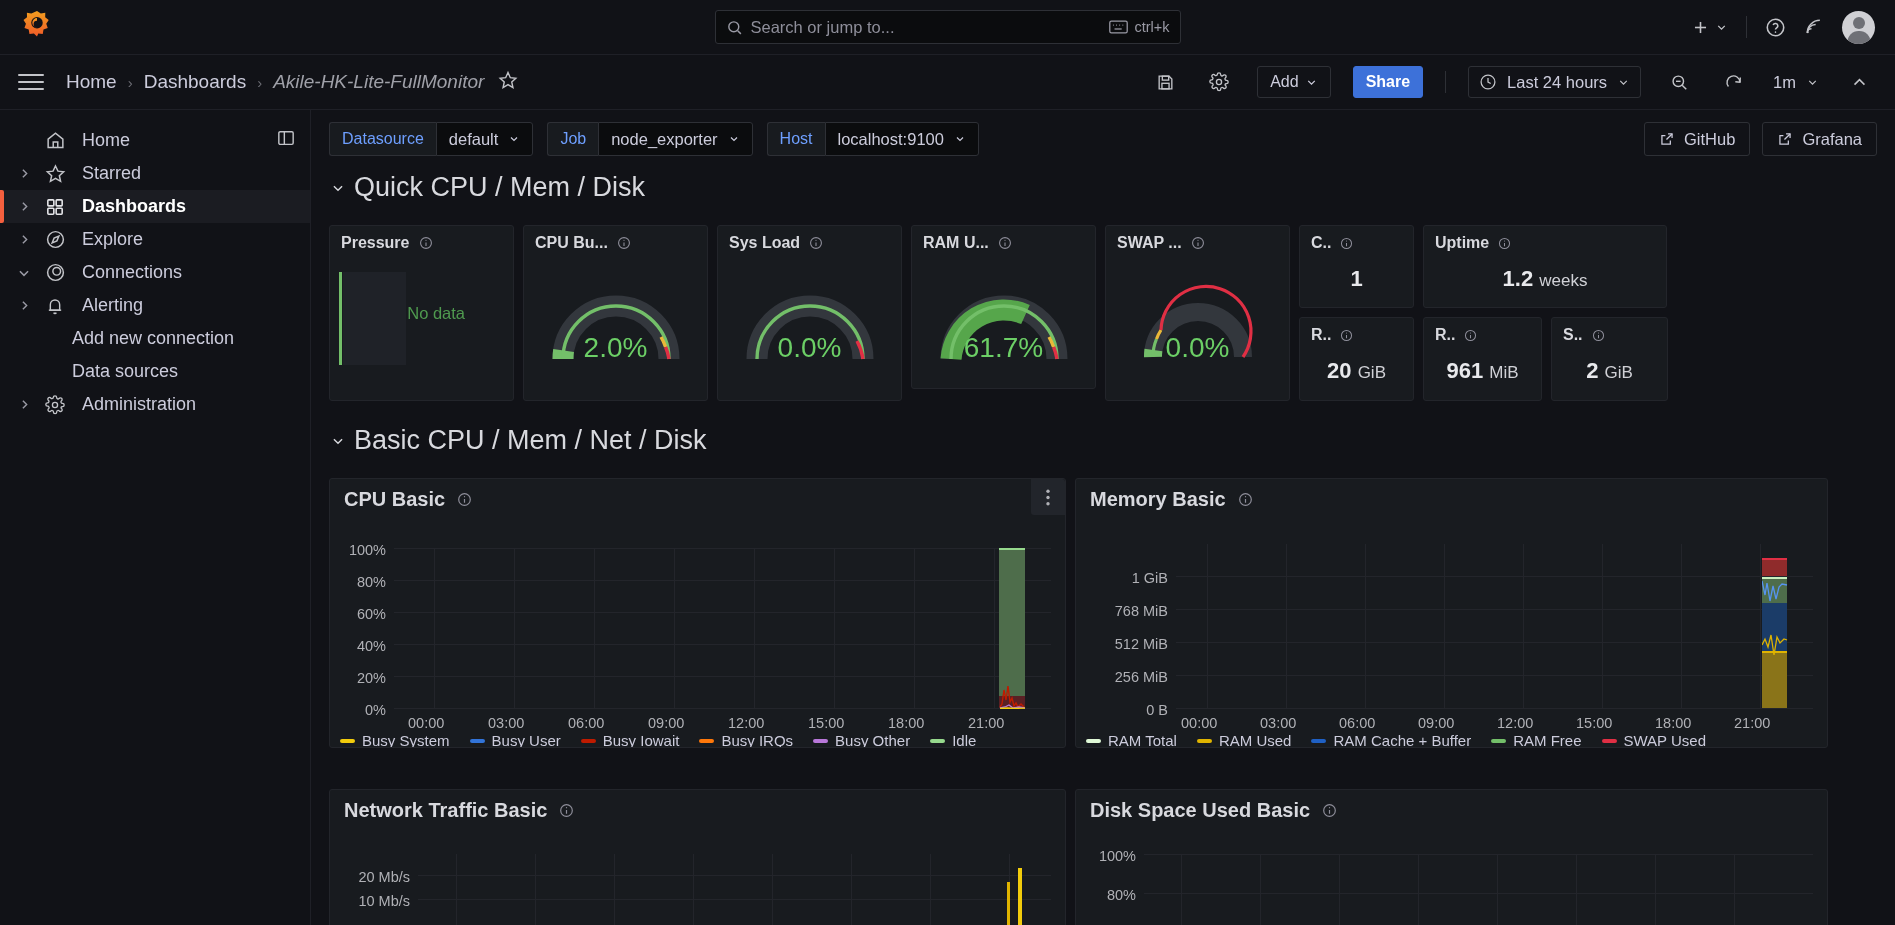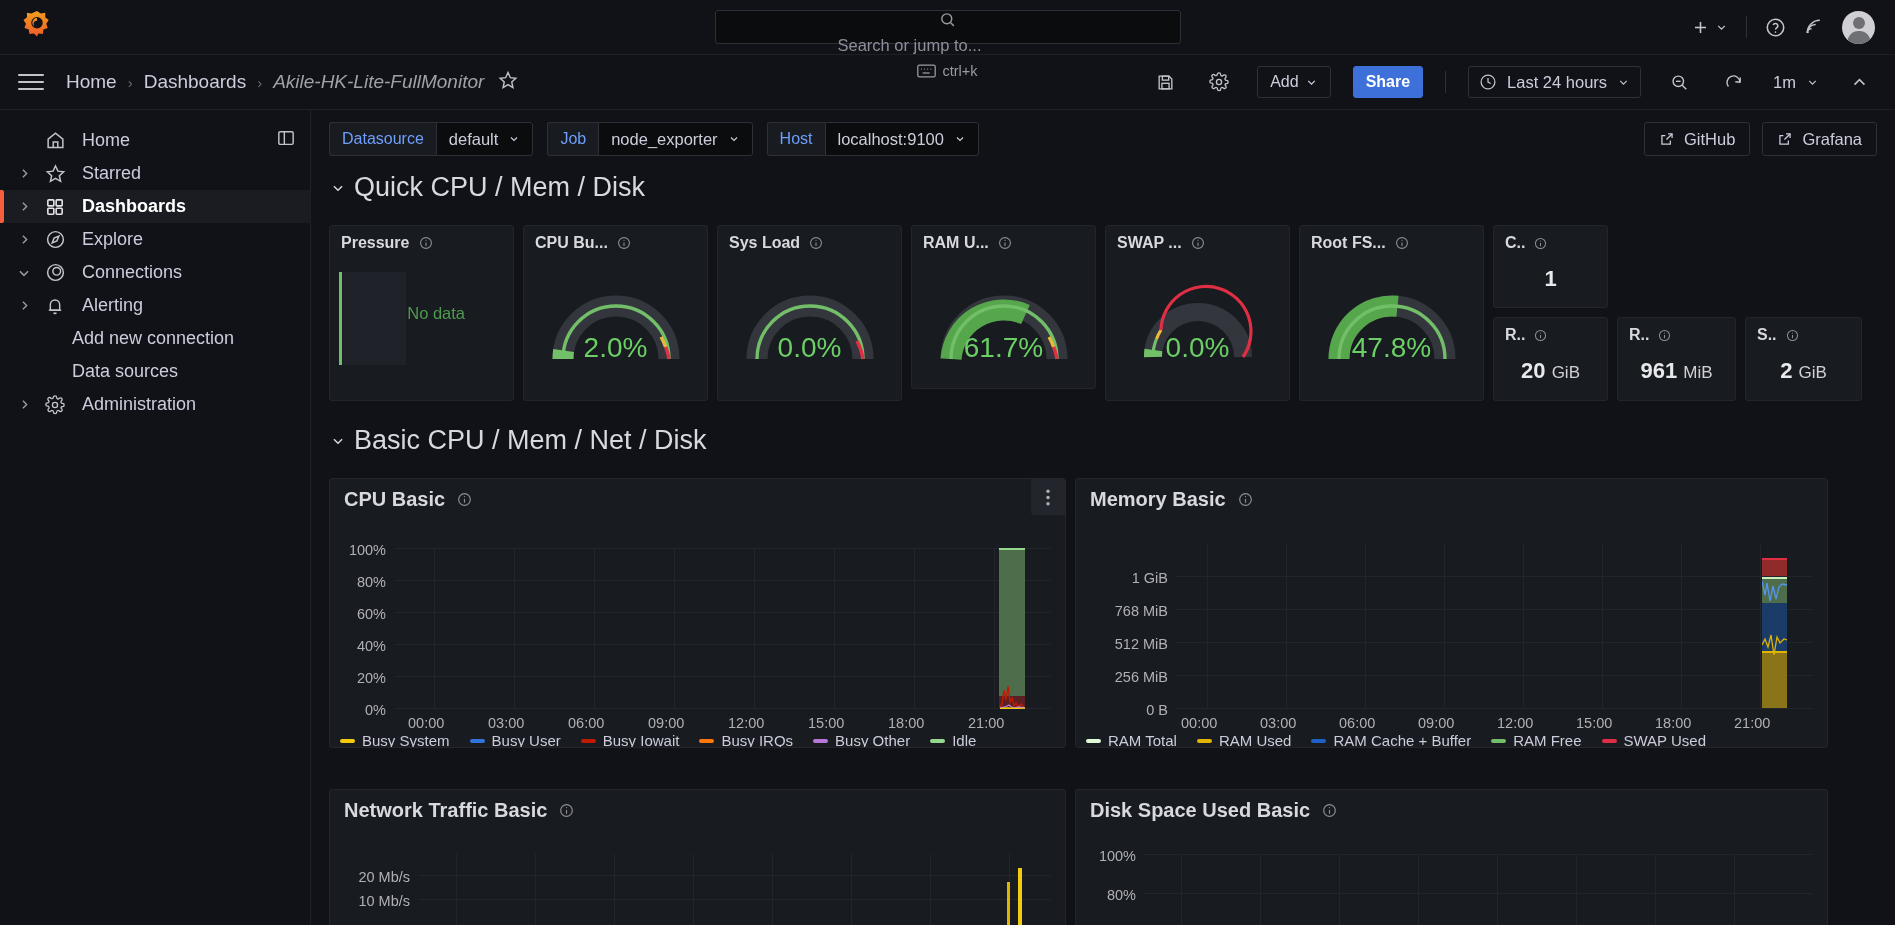--- a/index.html
+++ b/index.html
@@ -15,21 +15,21 @@
     height: 55px; background: #111217;
     display: flex; align-items: center;
     position: relative;
     border-bottom: 1px solid #1f2027;
   }
   .grafana-logo { margin-left: 20px; width: 34px; height: 34px; }
   .search-wrap {
     position: absolute; left: 50%; transform: translateX(-50%);
     width: 466px; height: 34px;
     background: #0b0c0e; border: 1px solid #2e3036; border-radius: 3px;
-    display: flex; align-items: center; padding: 0 10px; gap: 8px; flex-direction: column;
+    display: flex; align-items: center; padding: 0 10px; gap: 8px;
   }
   .search-input {
     flex: 1; background: transparent; border: none; outline: none;
     color: #b0b3ba; font-size: 16.5px; font-family: "Liberation Sans", sans-serif;
   }
   .search-input::placeholder { color: #8e8e9a; }
   .kbd-hint { display: flex; align-items: center; gap: 6px; color: #9a9aa5; font-size: 14.5px; }
   .topbar-right {
     margin-left: auto; display: flex; align-items: center; gap: 18px;
     padding-right: 20px; height: 100%;
@@ -599,55 +599,51 @@
             <path d="M30 98 A45 45 0 1 1 120 98" fill="none" stroke="#33373d" stroke-width="18"></path>
             <path d="M30 98 A45 45 0 0 1 30.4 91" fill="none" stroke="#73bf69" stroke-width="18"></path>
             <path d="M30 98 A45 45 0 0 1 33.5 80" fill="none" stroke="#73bf69" stroke-width="3.2"></path>
             <path d="M33.5 80 A45 45 0 0 1 38 71" fill="none" stroke="#eab839" stroke-width="3.2"></path>
             <path d="M38 71 A45 45 0 1 1 120 98" fill="none" stroke="#e02f44" stroke-width="3.2"></path>
           </svg>
           <span class="gauge-val">0.0%</span>
         </div>
       </div>
 
-      <div class="panel" style="width:185px;height:176px">
-        <div class="panel-title small">
-          <span>Root FS...</span>
-          <span class="info-ico">
-            <svg width="14" height="14" viewBox="0 0 24 24" fill="none" stroke="#8e8e9a" stroke-width="1.9">
-              <circle cx="12" cy="12" r="9.3"></circle>
-                <line x1="12" y1="11" x2="12" y2="17"></line>
-              <circle cx="12" cy="7.4" r="1" fill="#8e8e9a" stroke="none"></circle>
-            </svg>
-          </span>
-        </div>
-        <div class="gauge-wrap">
-          <svg width="150" height="110" viewBox="0 0 150 110">
-            <path d="M22 100 A53 53 0 1 1 128 100" fill="none" stroke="#33373d" stroke-width="21"></path>
-            <path d="M22 100 A53 53 0 0 1 80.5 47.3" fill="none" stroke="#56a64b" stroke-width="21"></path>
-            <path d="M22 100 A53 53 0 1 1 128 100" fill="none" stroke="#73bf69" stroke-width="3.4"></path>
-          </svg>
-          <span class="gauge-val">47.8%</span>
-        </div>
-      </div>
 
       <div style="display:flex;flex-direction:column;gap:9px">
         <div style="display:flex;gap:9px">
           <div class="panel" style="width:115px;height:83px">
             <div class="panel-title small">
               <span>C..</span>
               <span class="info-ico">
                 <svg width="13" height="13" viewBox="0 0 24 24" fill="none" stroke="#8e8e9a" stroke-width="1.9">
                   <circle cx="12" cy="12" r="9.3"></circle>
                     <line x1="12" y1="11" x2="12" y2="17"></line>
                   <circle cx="12" cy="7.4" r="1" fill="#8e8e9a" stroke="none"></circle>
                   </svg>
               </span>
             </div>
             <div class="stat-val">1</div>
+          </div>
+          <div class="panel" style="width:244px;height:83px">
+            <div class="panel-title small">
+              <span>Uptime</span>
+              <span class="info-ico">
+                <svg width="13" height="13" viewBox="0 0 24 24" fill="none" stroke="#8e8e9a" stroke-width="1.9">
+                  <circle cx="12" cy="12" r="9.3"></circle>
+                    <line x1="12" y1="11" x2="12" y2="17"></line>
+                  <circle cx="12" cy="7.4" r="1" fill="#8e8e9a" stroke="none"></circle>
+                  </svg>
+              </span>
+            </div>
+            <div class="stat-val">
+              <span>1.2</span>
+              <span class="unit">weeks</span>
+            </div>
           </div>
         </div>
         <div style="display:flex;gap:9px">
           <div class="panel" style="width:115px;height:84px">
             <div class="panel-title small">
               <span>R..</span>
               <span class="info-ico">
                 <svg width="13" height="13" viewBox="0 0 24 24" fill="none" stroke="#8e8e9a" stroke-width="1.9">
                   <circle cx="12" cy="12" r="9.3"></circle>
                     <line x1="12" y1="11" x2="12" y2="17"></line>

